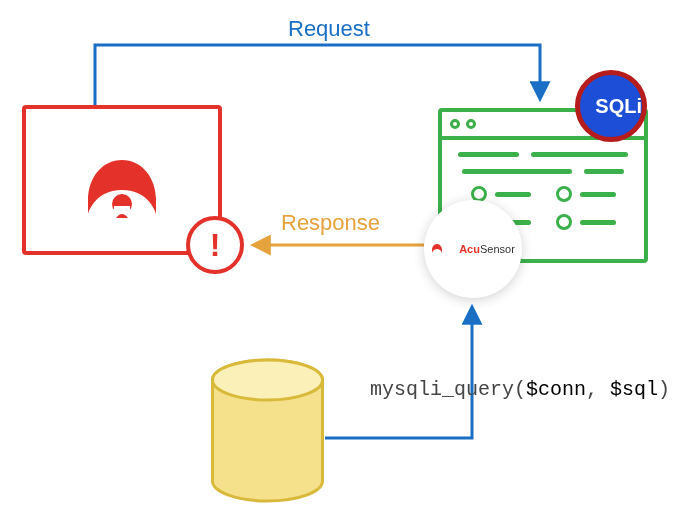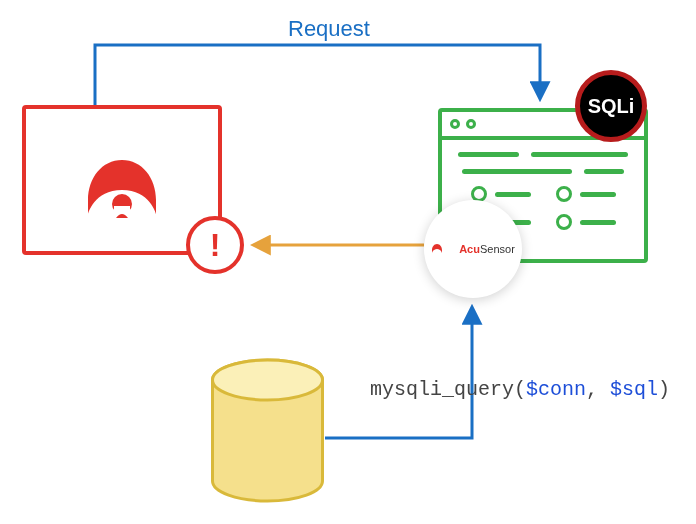--- a/index.html
+++ b/index.html
@@ -29,21 +29,21 @@
     font-size: 22px;
     color: #1a6fc4;
   }
   .label.response { color: #e6a23c; }
   .code-label {
     position: absolute;
     font-family: "Courier New", monospace;
     font-size: 20px;
     color: #444;
   }
-  .code-label .dollar { color: #1d4ed8; }
+  .code-label .dollar { color: #000000; }
 
   
   .scanner-box {
     position: absolute;
     left: 22px;
     top: 105px;
     width: 200px;
     height: 150px;
     border: 4px solid #e4322b;
     border-radius: 4px;
@@ -118,29 +118,29 @@
     border-radius: 3px;
   }
 
   
   .sqli-badge {
     position: absolute;
     left: 575px;
     top: 70px;
     width: 72px;
     height: 72px;
-    background: #000000;
+    background: #1d4ed8;
     border: 5px solid #b71c1c;
     border-radius: 50%;
     color: #fff;
     font-size: 20px;
     font-weight: bold;
     display: flex;
     align-items: center;
-    justify-content: center;
+    justify-content: flex-end;
   }
 
   
   .alert-badge {
     position: absolute;
     left: 186px;
     top: 216px;
     width: 58px;
     height: 58px;
     border: 4px solid #e4322b;
@@ -204,20 +204,21 @@
     </defs>
 
     <path d="M 95 105 L 95 45 L 540 45 L 540 98" fill="none" stroke="#1a6fc4" stroke-width="3" marker-end="url(#arr-blue)"></path>
 
     <path d="M 424 245 L 254 245" fill="none" stroke="#e6a23c" stroke-width="3" marker-end="url(#arr-orange)"></path>
 
     <path d="M 325 438 L 472 438 L 472 308" fill="none" stroke="#1a6fc4" stroke-width="3" marker-end="url(#arr-blue)"></path>
   </svg>
 
   <div class="label" style="left:288px; top:16px;">Request</div>
+  <div class="label response" style="left:281px; top:210px;">Response</div>
 
   <div class="code-label" style="left:370px; top:378px;">
     <span>mysqli_query(</span><span class="dollar">$conn</span><span>, </span><span class="dollar">$sql</span><span>)</span>
   </div>
 
   <div class="scanner-box">
     <svg class="scanner-logo" width="80" height="70" viewBox="0 0 80 70">
       <path d="M40 8 C20 8 6 26 6 48 L6 62 C6 62 12 38 40 38 C68 38 74 62 74 62 L74 48 C74 26 60 8 40 8 Z" fill="#e4322b"></path>
       <circle cx="40" cy="52" r="10" fill="#e4322b"></circle>
       <rect x="32" y="54" width="16" height="14" fill="#fff"></rect>

